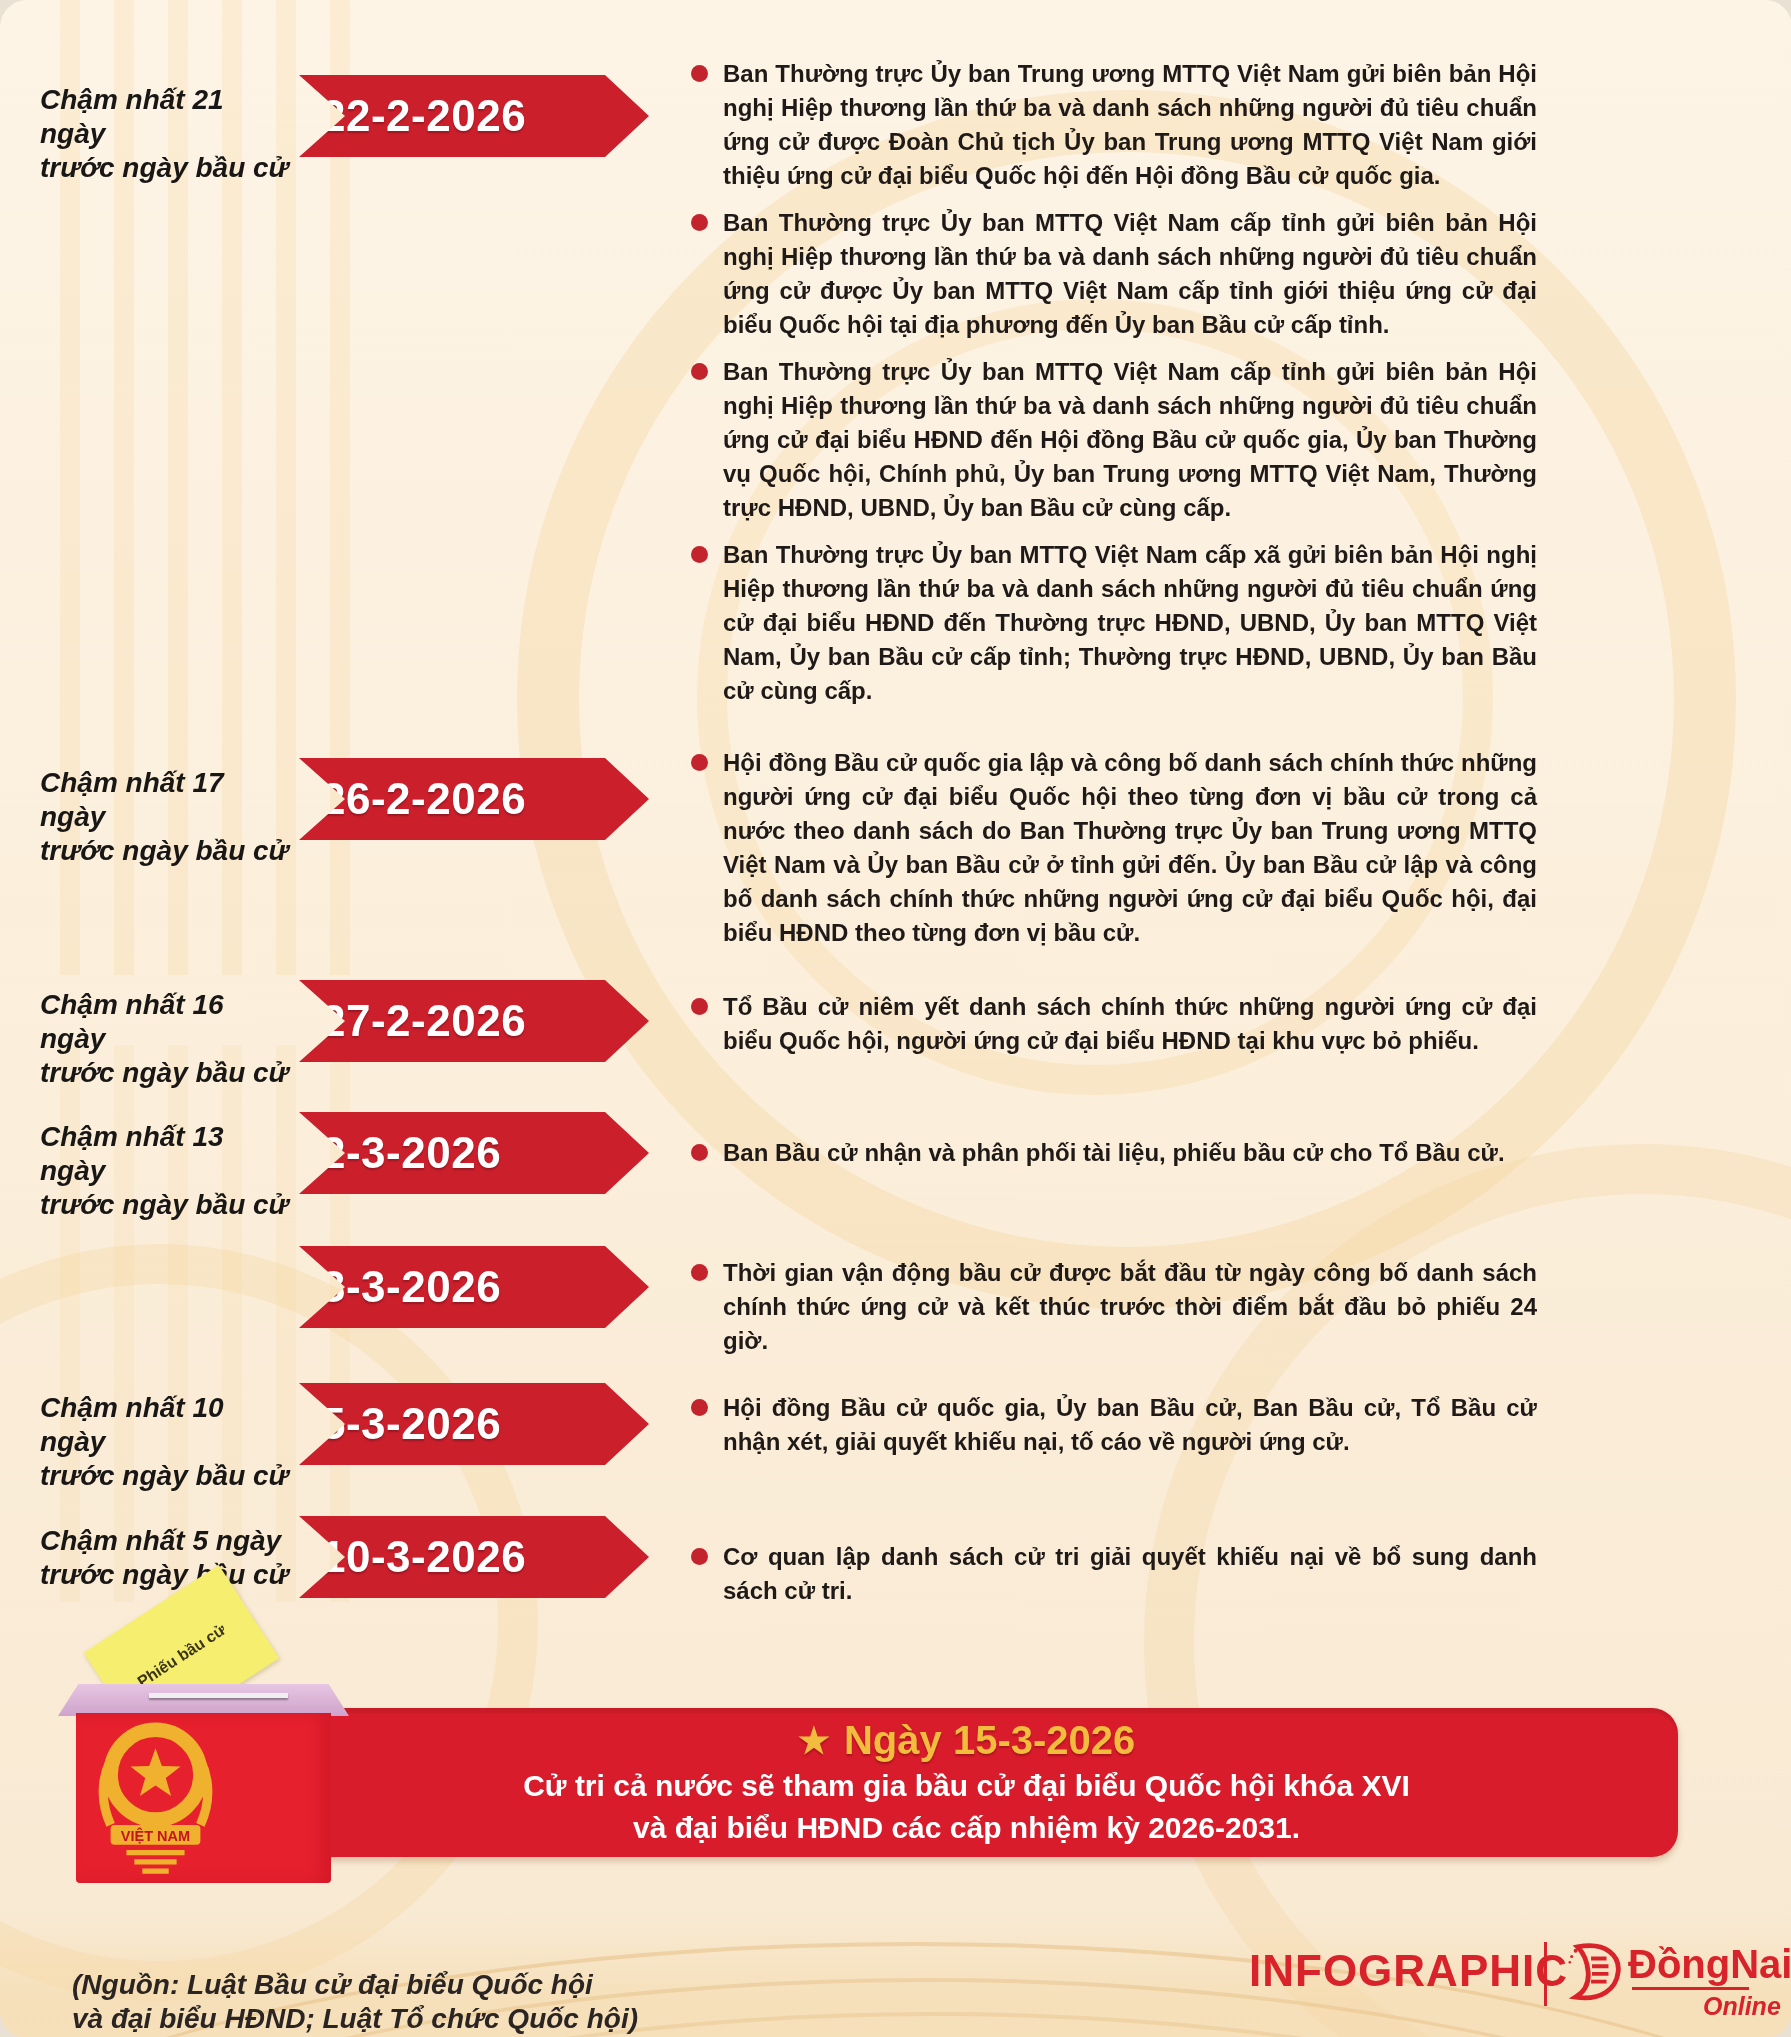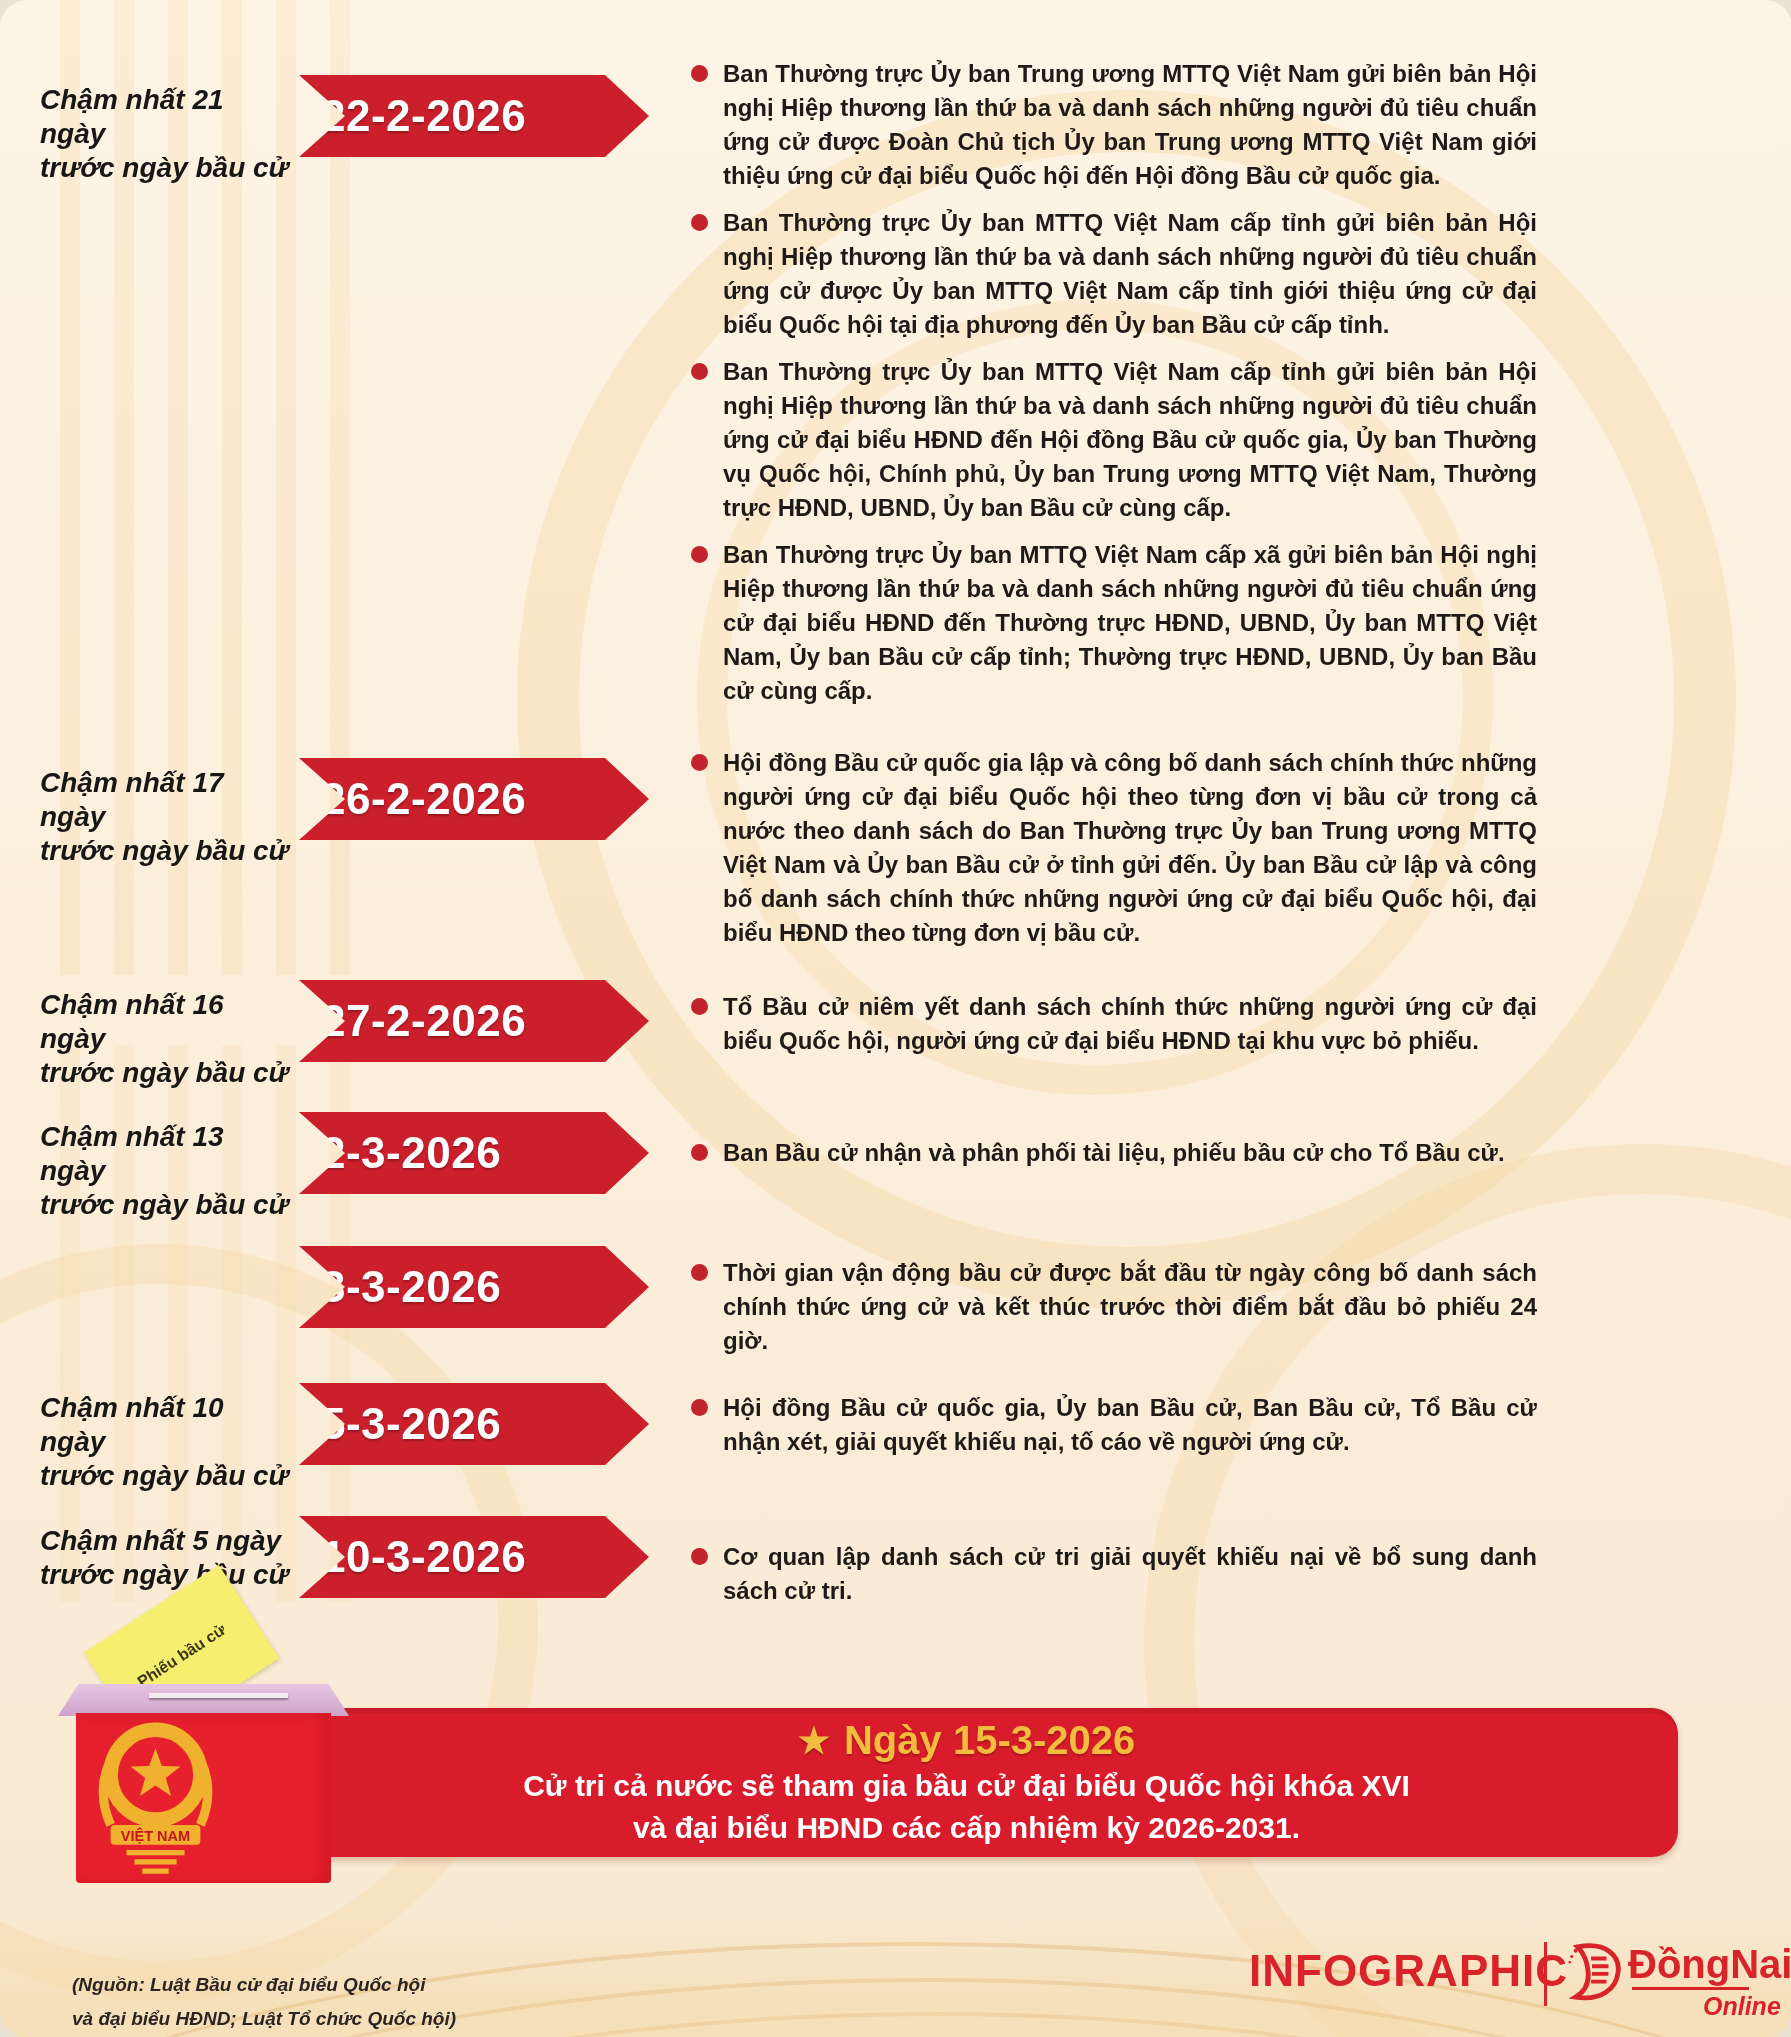--- a/index.html
+++ b/index.html
@@ -61,21 +61,21 @@
   .box-lid{position:absolute;left:58px;top:1684px;width:291px;height:32px;z-index:3;
     background:linear-gradient(180deg,#e6c6e2,#cfa3cb);
     clip-path:polygon(7% 0,93% 0,100% 100%,0 100%);}
   .box-slot{position:absolute;left:149px;top:1693px;width:139px;height:5px;background:#f0eef0;
     z-index:3;box-shadow:0 2px 2px rgba(0,0,0,.35);}
   .box-body{position:absolute;left:76px;top:1713px;width:255px;height:170px;background:#e7202e;z-index:4;
     border-radius:0 0 4px 4px;box-shadow:inset -10px 0 16px rgba(140,0,12,.22);
     display:flex;align-items:center;justify-content:flex-start;}
 
   
-  .source{position:absolute;left:72px;top:1968px;font-size:19px;line-height:34px;font-weight:bold;
+  .source{position:absolute;left:72px;top:1968px;font-size:28px;line-height:34px;font-weight:bold;
     font-style:italic;color:#2a2523;z-index:5;}
   .infographic{position:absolute;left:1249px;top:1946px;font-size:44px;font-weight:900;color:#d8232a;
     letter-spacing:1px;z-index:5;}
   .brand-divider{position:absolute;left:1544px;top:1942px;width:3px;height:64px;background:#d8232a;z-index:5;}
   .brand-logo{position:absolute;left:1564px;top:1940px;z-index:5;}
   .brand-name{position:absolute;left:1628px;top:1942px;font-size:40px;font-weight:700;color:#d8232a;z-index:5;}
   .brand-rule{position:absolute;left:1632px;top:1987px;width:117px;height:3px;background:#d8232a;z-index:5;}
   .brand-online{position:absolute;left:1703px;top:1992px;font-size:25px;font-weight:bold;font-style:italic;
     color:#d8232a;z-index:5;}
 </style>

